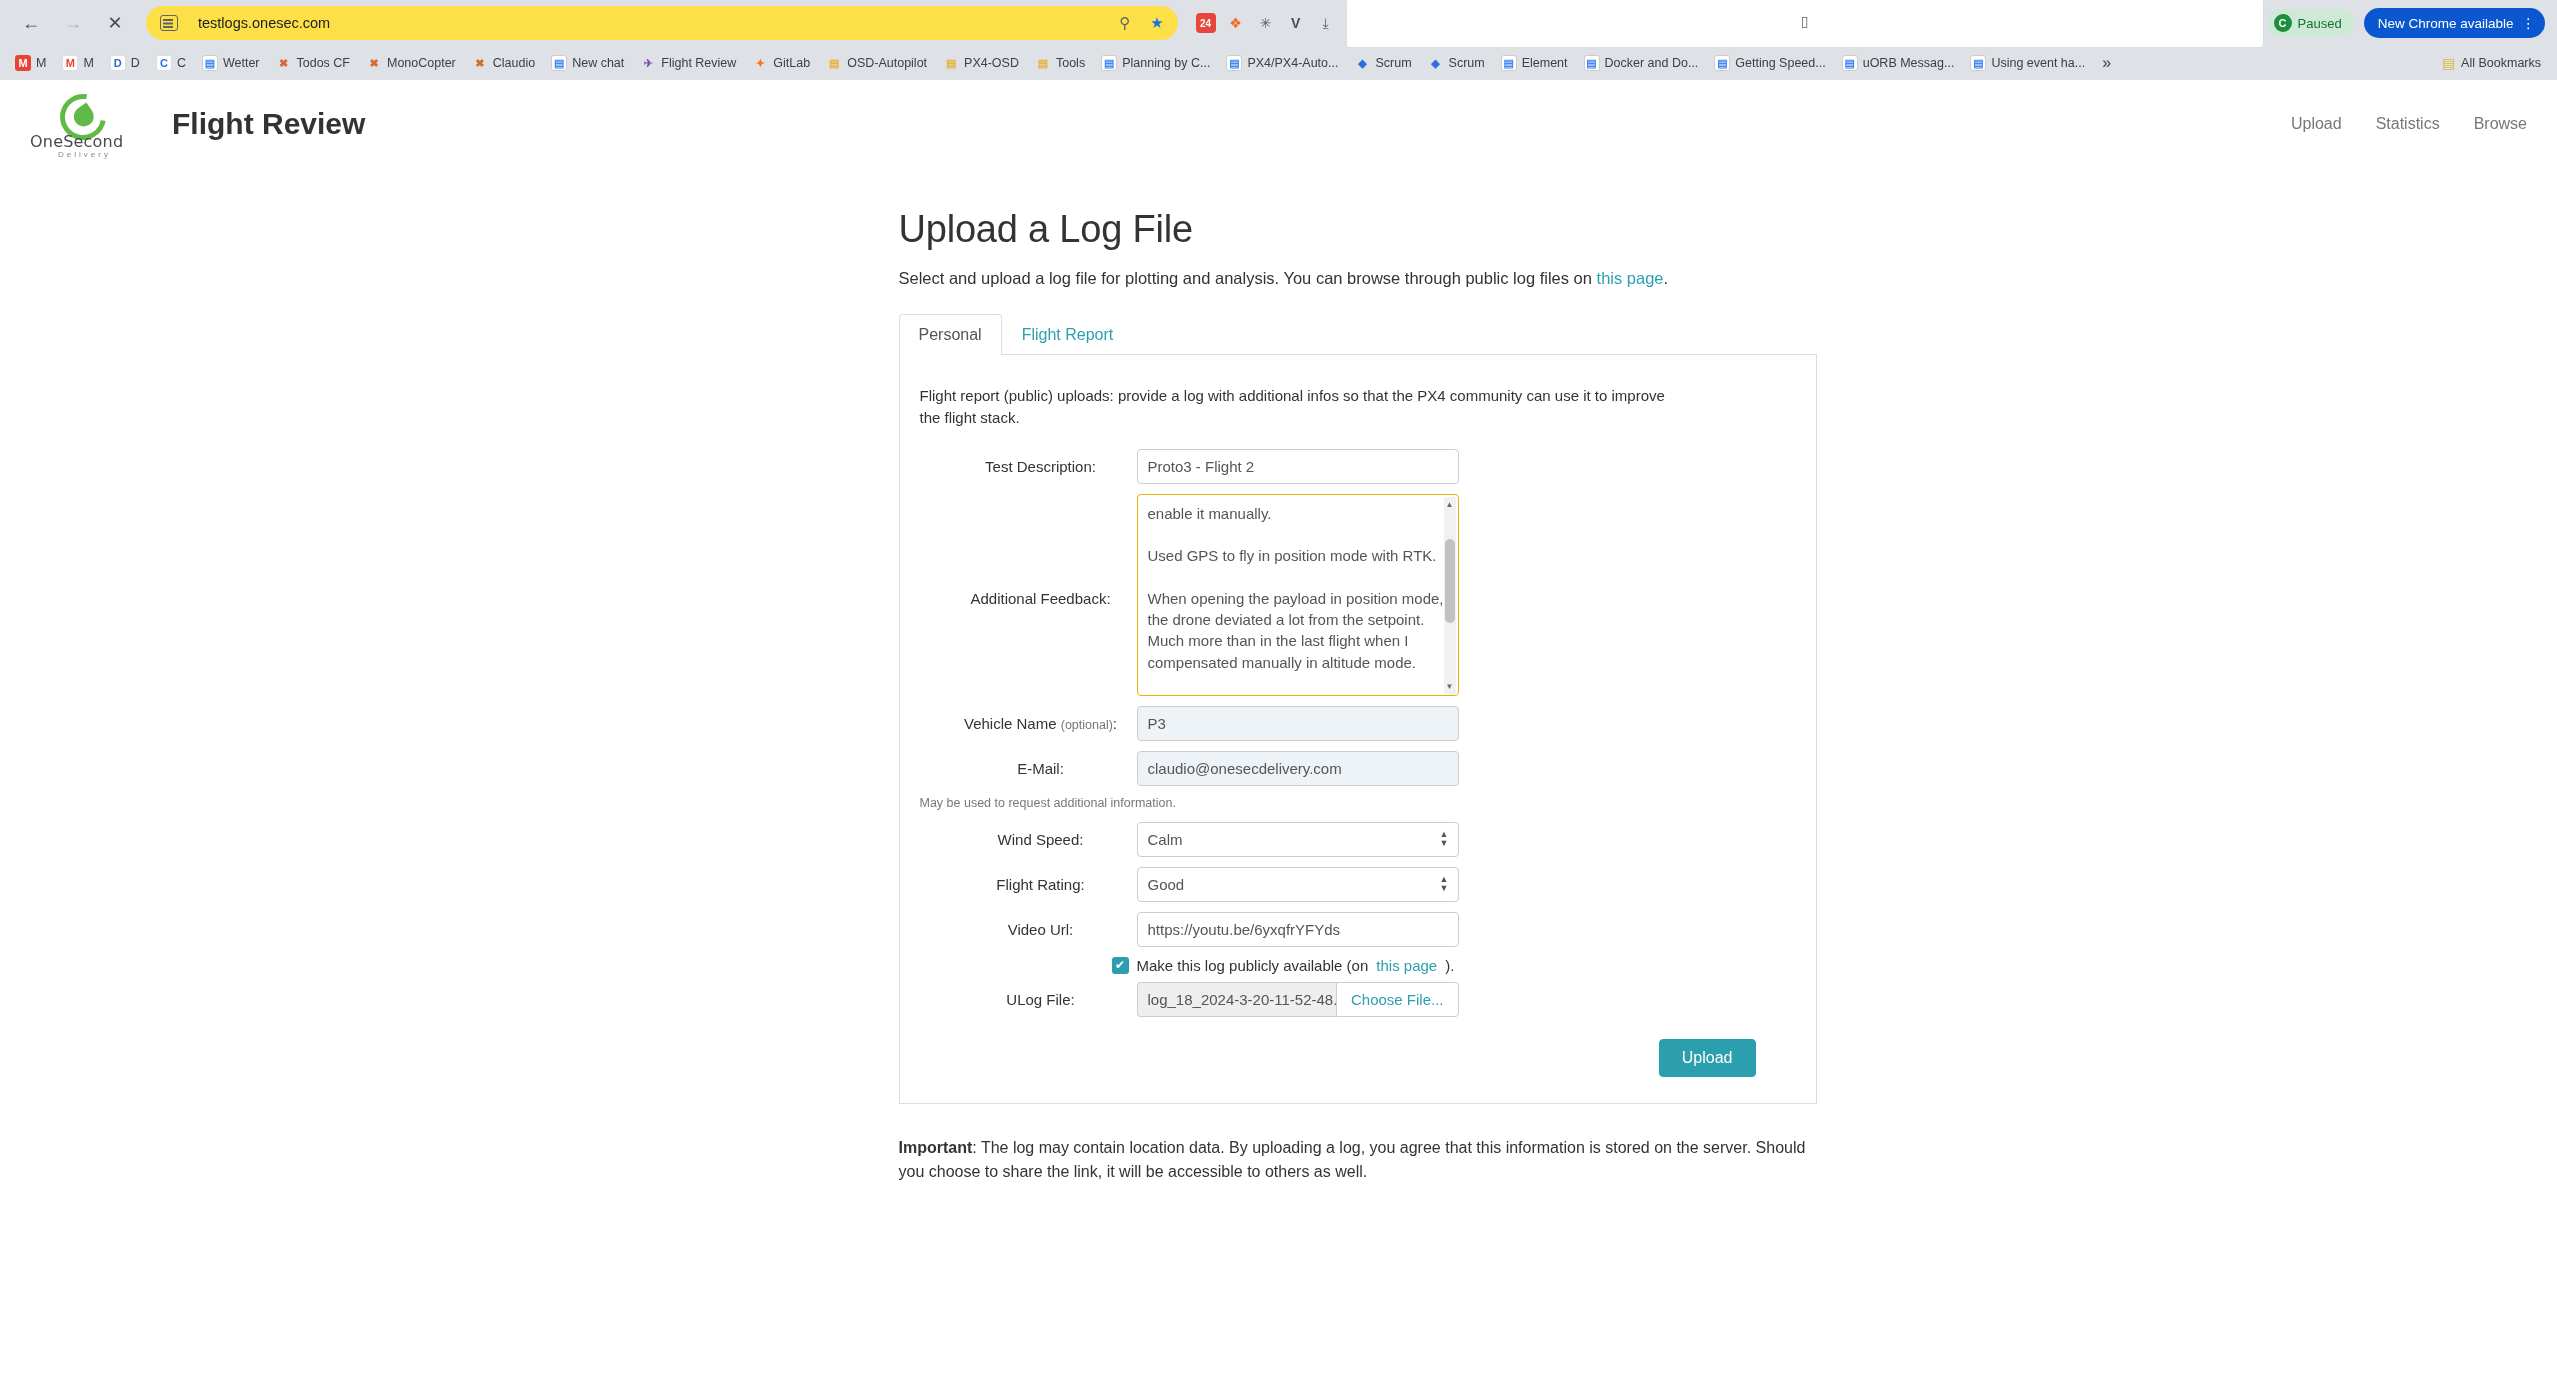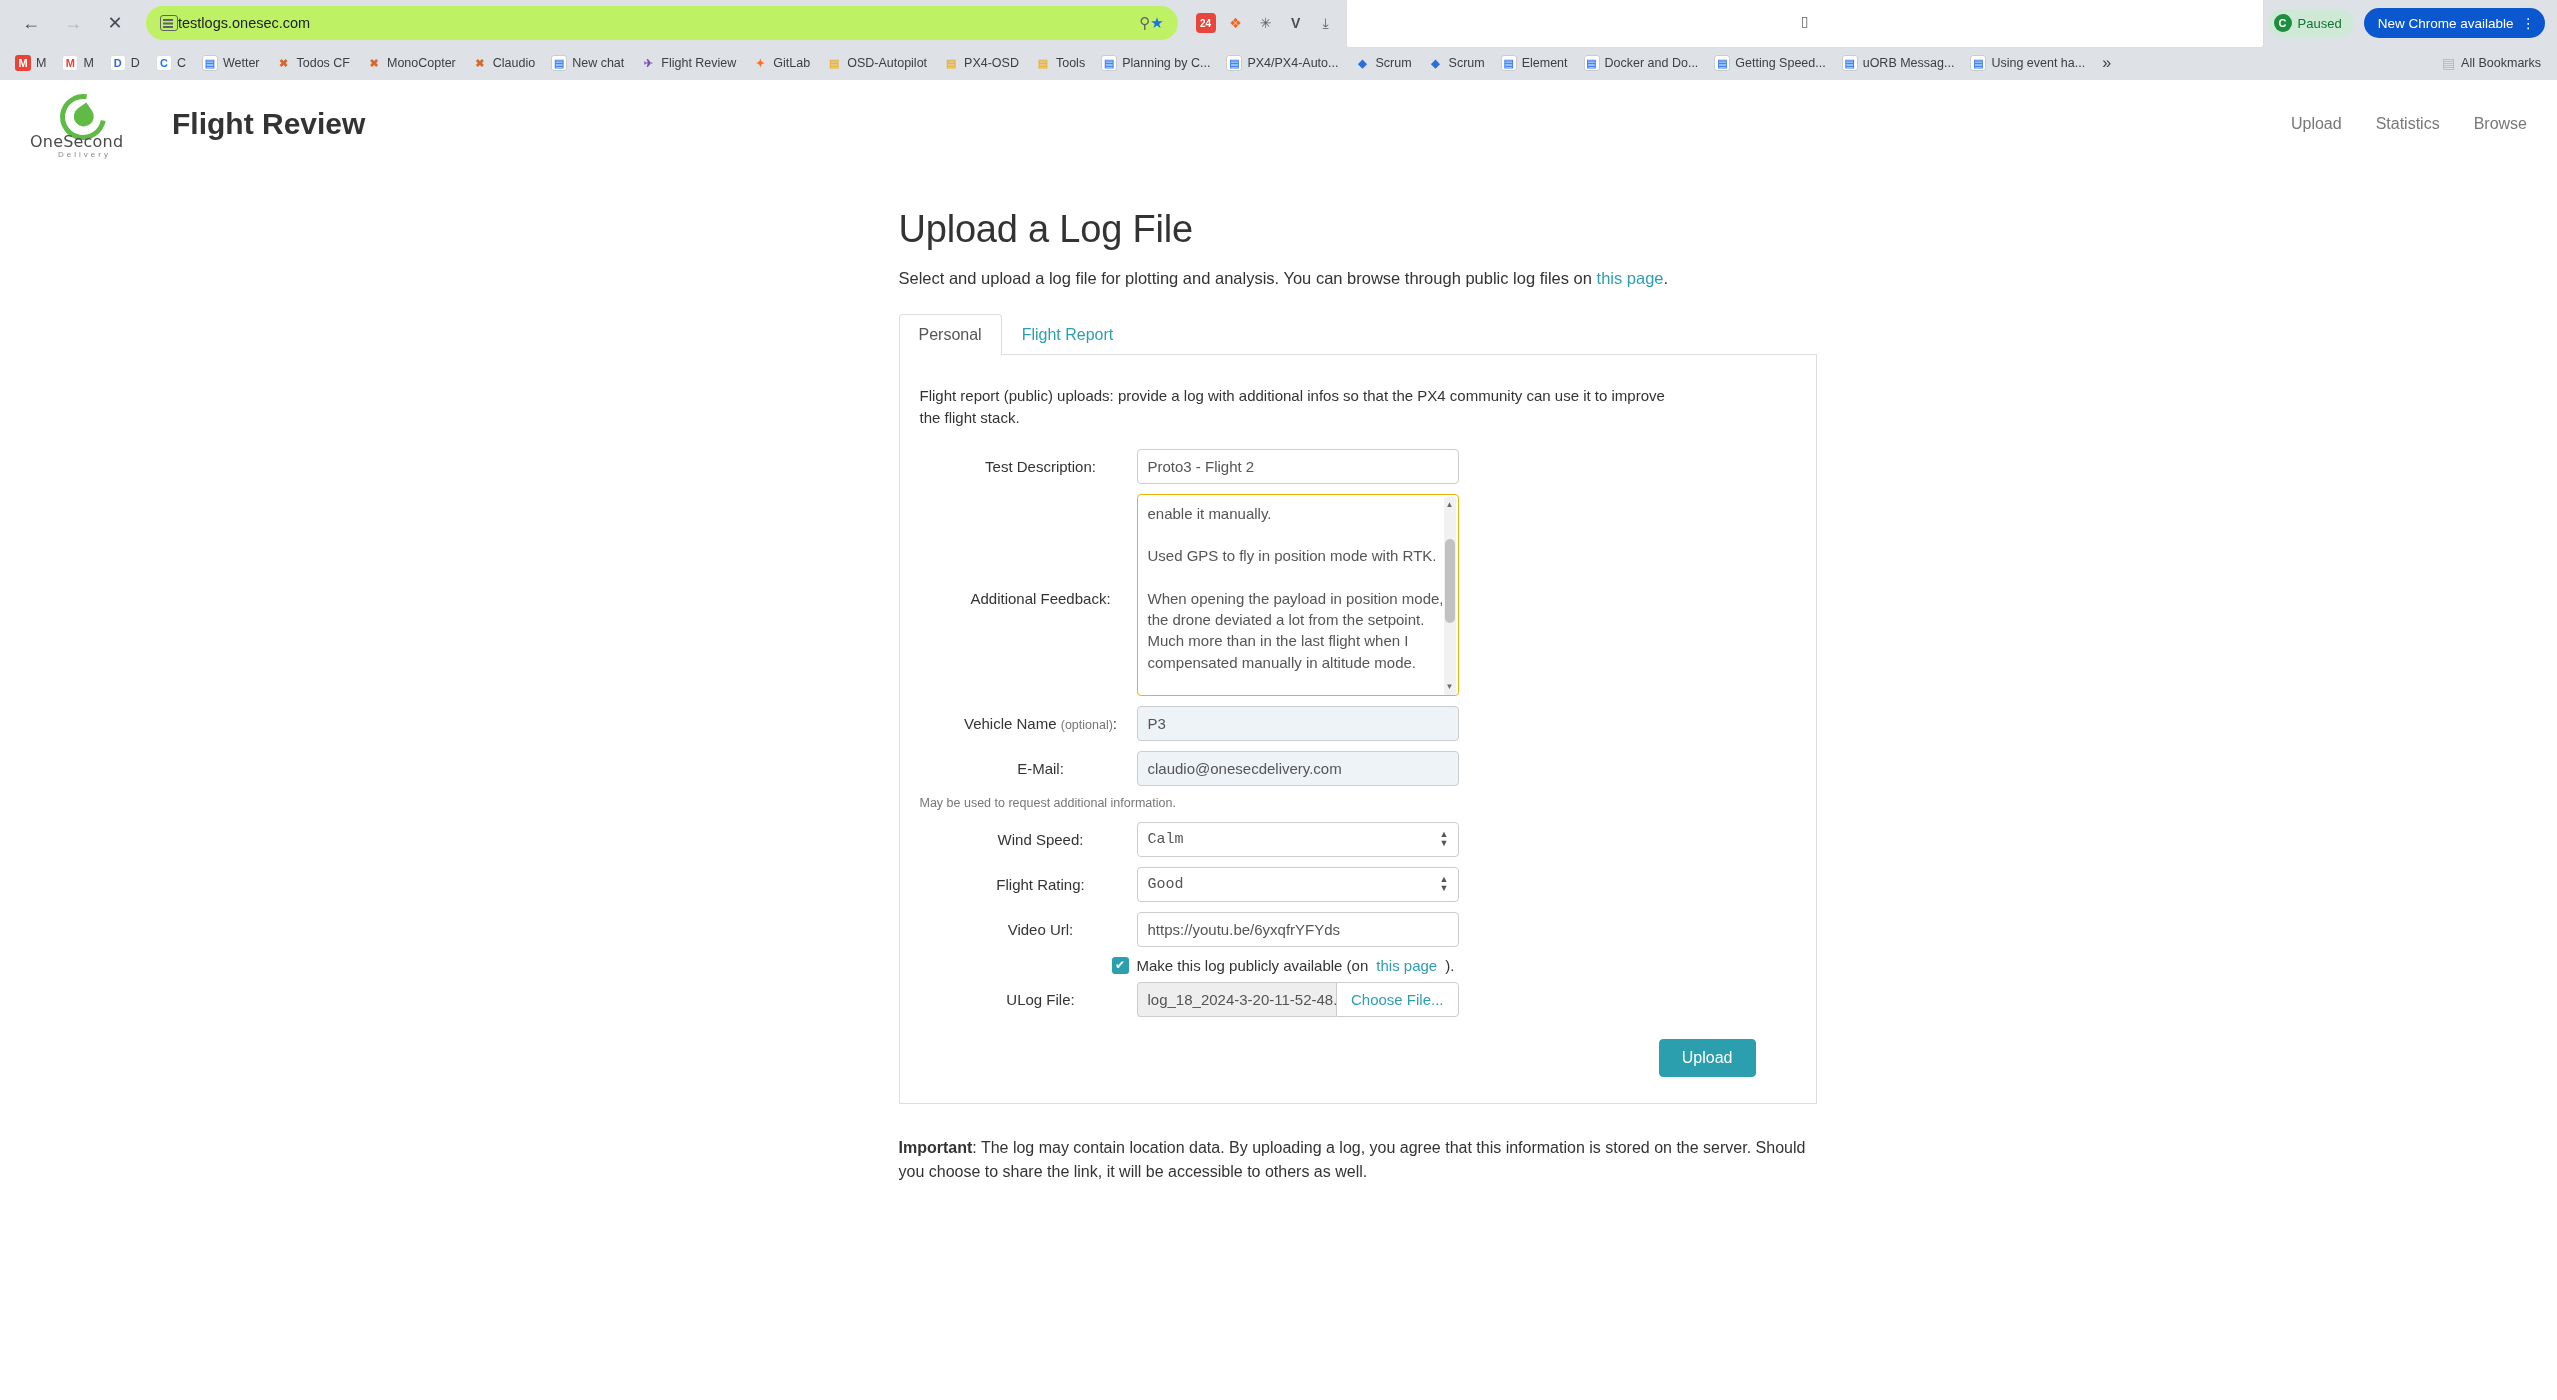--- a/index.html
+++ b/index.html
@@ -31,27 +31,27 @@
     display: flex; align-items: center; justify-content: center;
     border-radius: 50%;
     color: #4a4e53;
     font-size: 18px;
     flex: 0 0 auto;
   }
   .nav-btn.disabled { color: #b3b6ba; }
   .omnibox {
     flex: 1 1 auto;
     height: 34px;
-    background: #bef264;
+    background: #fde047;
     border-radius: 17px;
     display: flex;
     align-items: center;
     padding: 0 14px;
     margin: 17px 8px;
-    gap: 0;
+    gap: 20px;
     min-width: 0;
   }
   .omnibox .site-icon {
     width: 18px; height: 16px;
     border: 1.6px solid #5f6368;
     border-radius: 3px;
     position: relative;
     flex: 0 0 auto;
   }
   .omnibox .site-icon:before {
@@ -323,21 +323,20 @@
     font-size: 12.5px;
     color: #777777;
     margin: 0 0 12px 0;
     padding-left: 0;
   }
   select.form-control {
     appearance: none;
     -webkit-appearance: none;
     background-image: none;
     padding-right: 26px;
-    font-family: Liberation Mono, monospace;
   }
   .select-wrap { position: relative; width: 322px; }
   .select-arrows {
     position: absolute;
     right: 10px; top: 50%;
     transform: translateY(-50%);
     font-size: 9px;
     color: #555;
     line-height: 1.05;
     text-align: center;

